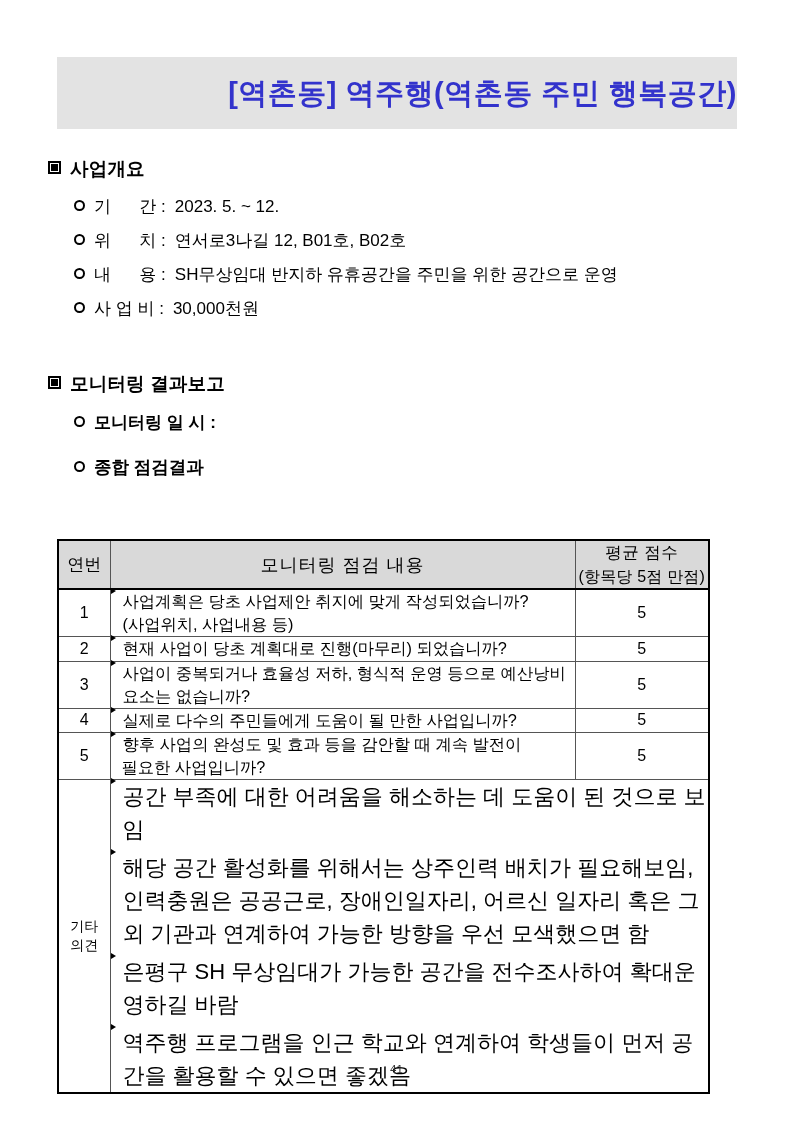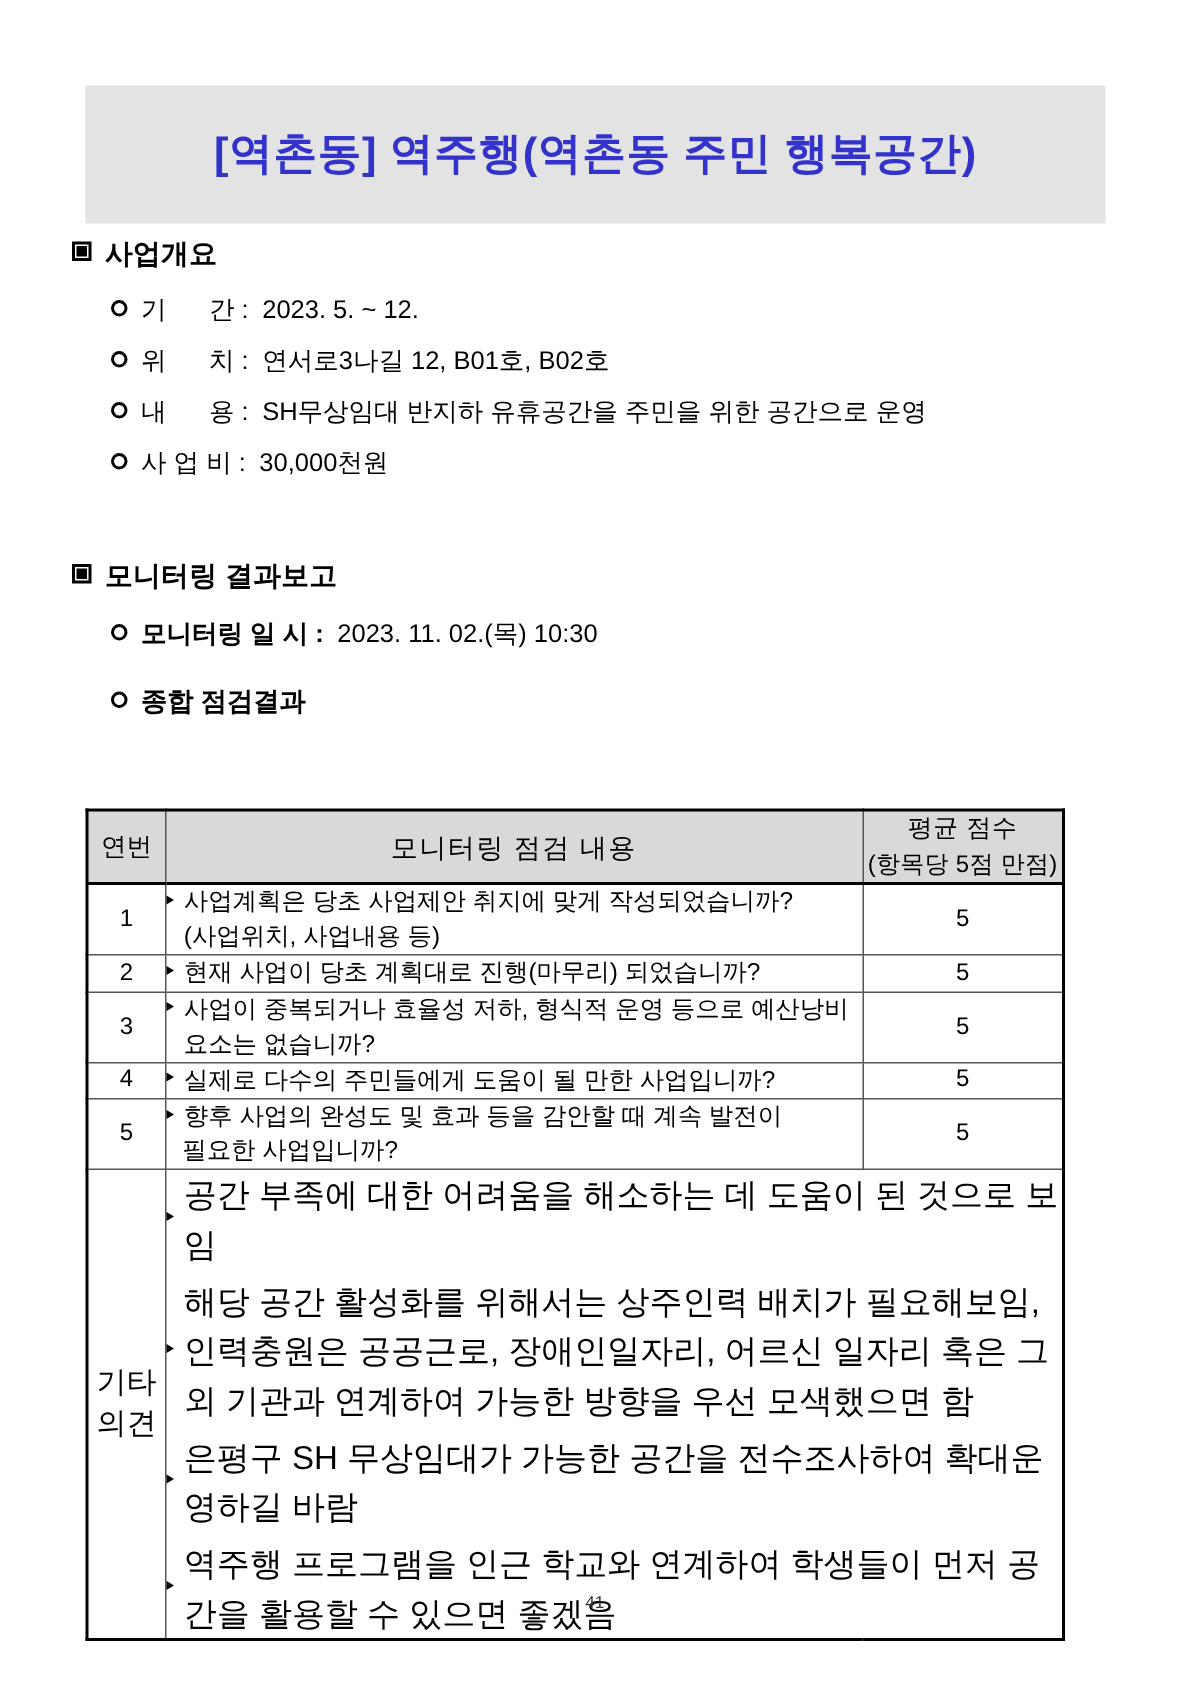--- a/index.html
+++ b/index.html
@@ -21,25 +21,25 @@
     box-sizing: border-box;
     position: relative;
   }
 
   
   .title-banner {
     position: absolute;
     left: 57px;
     top: 57px;
     width: 680px;
-    height: 92px;
+    height: 72px;
     background: #e3e3e3;
     display: flex;
     align-items: center;
-    justify-content: center;
+    justify-content: flex-end;
   }
   .title-text {
     font-size: 29px;
     font-weight: bold;
     color: #3333cc;
     letter-spacing: 0.5px;
     white-space: nowrap;
     line-height: 1;
   }
 
@@ -157,28 +157,28 @@
     border-left: 5px solid #000;
     border-top: 3.6px solid transparent;
     border-bottom: 3.6px solid transparent;
     margin-right: 7px;
     position: relative;
     top: -2px;
     flex: 0 0 auto;
   }
   .bullet-li {
     display: flex;
-    align-items: center;
+    align-items: flex-start;
   }
   .bullet-li + .bullet-li { margin-top: 2px; }
   .bullet-txt { flex: 1 1 auto; }
 
   td.etc-label {
     text-align: center;
-    font-size: 20px;
+    font-size: 14px;
     line-height: 1.35;
   }
   td.etc-content {
     padding: 9px 8px 14px 10px;
     font-size: 22px;
     line-height: 1.5;
   }
   td.etc-content .bullet-li + .bullet-li { margin-top: 5px; }
 
   
@@ -232,21 +232,20 @@
 
   <div class="section" id="sec-monitoring" style="top:371px;">
     <div class="sec-head">
       <span class="sq-icon"></span>
       <span>모니터링 결과보고</span>
     </div>
     <div id="monitor-list" style="margin-top:15px;">
       <div class="c-row">
         <span class="c-icon"></span>
         <span class="lbl b">모니터링 일 시 :</span>
-        <span>2023. 11. 02.(목) 10:30</span>
       </div>
       <div class="c-row b" style="margin-top:21px;font-size:17.5px;">
         <span class="c-icon"></span>
         <span>종합 점검결과</span>
       </div>
     </div>
   </div>
 
   <div class="tbl-wrap">
     <table class="mon">

